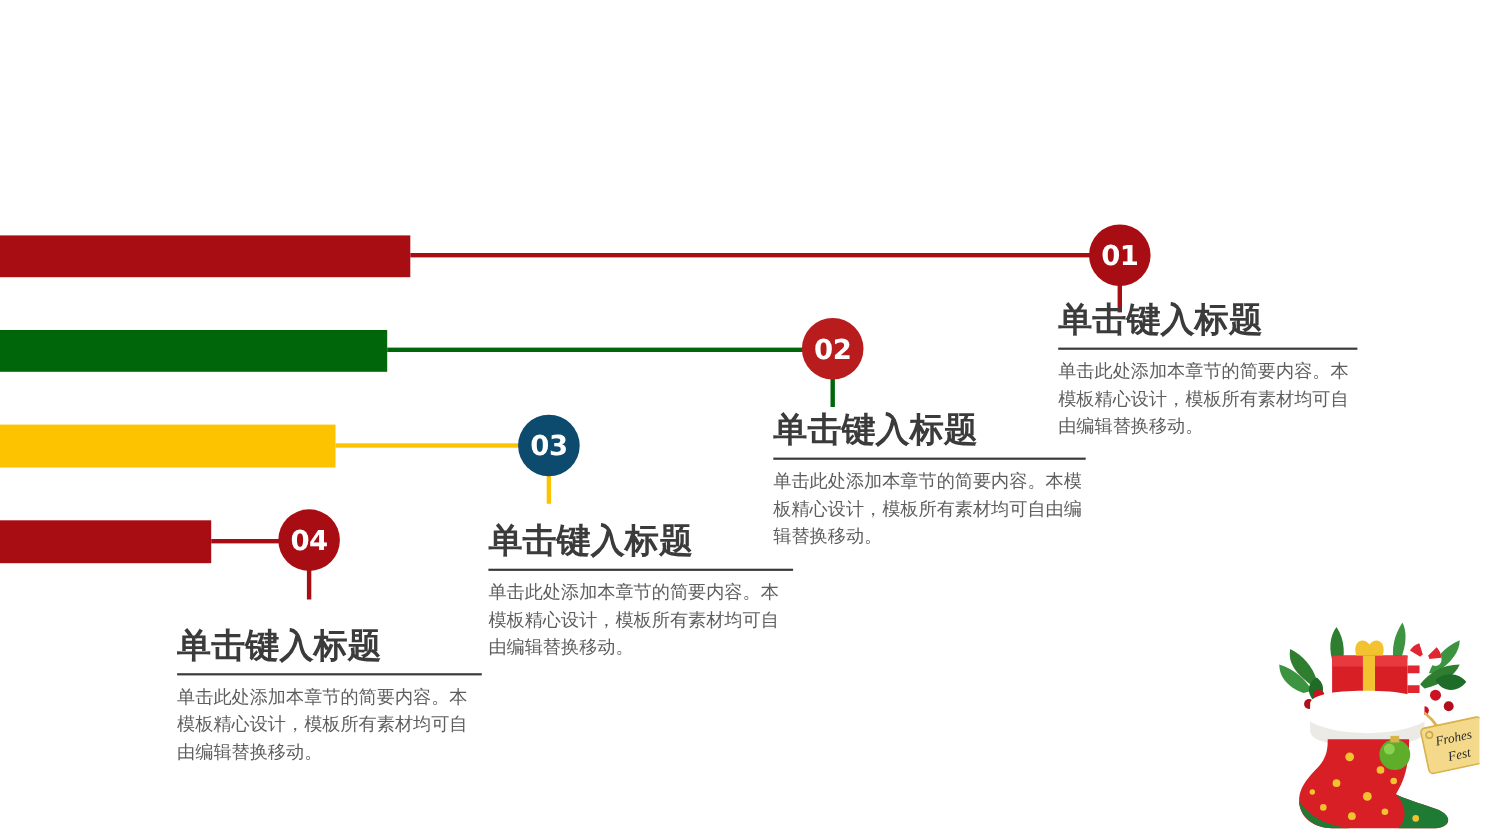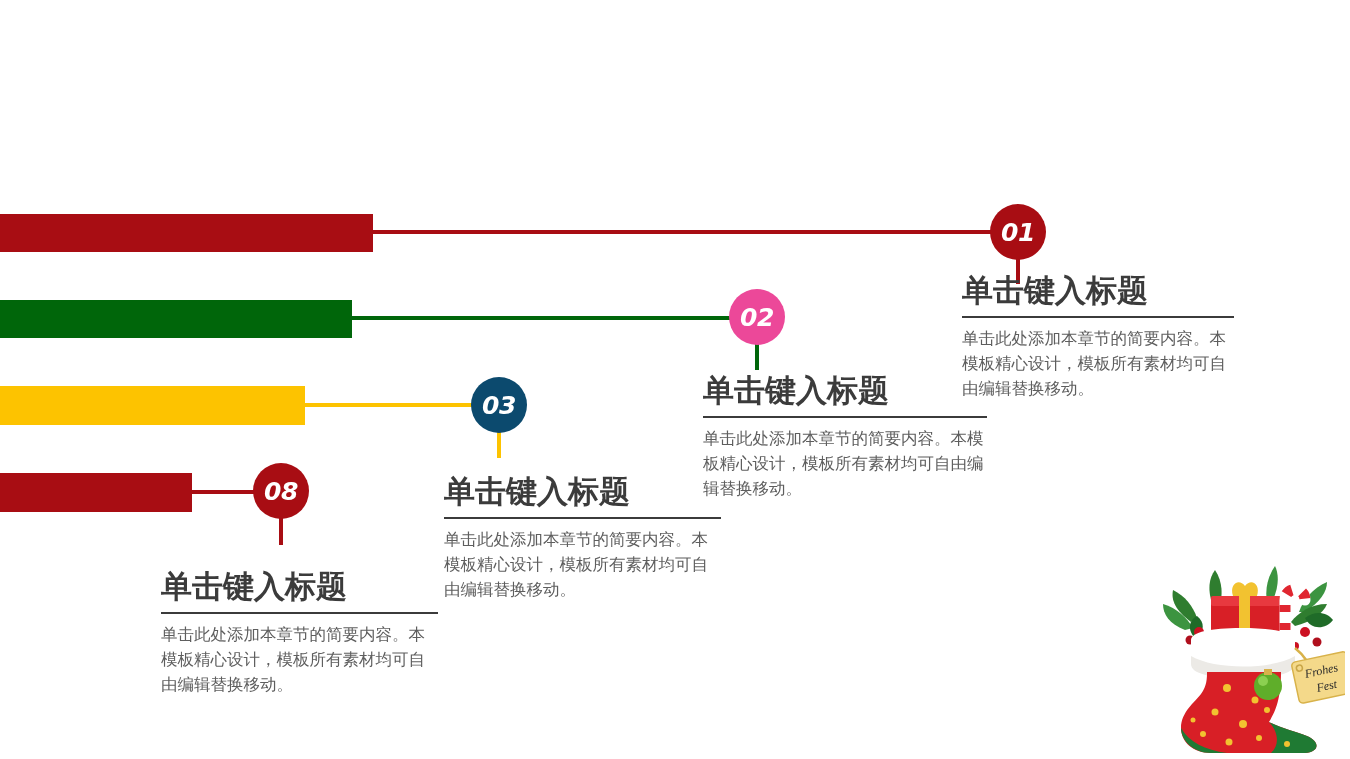--- a/index.html
+++ b/index.html
@@ -42,21 +42,20 @@
     border-radius: 50%;
     display: flex;
     align-items: center;
     justify-content: center;
     color: #ffffff;
     font-size: 25px;
     font-weight: bold;
     letter-spacing: -0.5px;
     font-family: "DejaVu Sans", sans-serif;
     z-index: 4;
-    font-style: italic;
   }
 
   
   .text-block {
     position: absolute;
   }
   .block-title {
     font-size: 31px;
     color: #3b3b3b;
     line-height: 1.12;
@@ -98,21 +97,21 @@
   </div>
   <div class="text-block" style="top:274px; left:962px; width:272px;">
     <div class="block-title">单击键入标题</div>
     <div class="title-rule"></div>
     <div class="block-body">单击此处添加本章节的简要内容。本模板精心设计，模板所有素材均可自由编辑替换移动。</div>
   </div>
 
   <div class="bar" style="top:300px; width:352px; height:38px; background:#00660A;"></div>
   <div class="connector-h" style="top:316px; left:352px; width:385px; background:#00660A;"></div>
   <div class="connector-v" style="top:342px; left:755px; height:28px; background:#00660A;"></div>
-  <div class="num-circle" style="top:289px; left:729px; background:#ec4899;">
+  <div class="num-circle" style="top:289px; left:729px; background:#b91c1c;">
     <span>02</span>
   </div>
   <div class="text-block" style="top:374px; left:703px; width:284px;">
     <div class="block-title">单击键入标题</div>
     <div class="title-rule"></div>
     <div class="block-body">单击此处添加本章节的简要内容。本模板精心设计，模板所有素材均可自由编辑替换移动。</div>
   </div>
 
   <div class="bar" style="top:386px; width:305px; height:39px; background:#FDC300;"></div>
   <div class="connector-h" style="top:403px; left:305px; width:175px; background:#FDC300;"></div>
@@ -123,21 +122,21 @@
   <div class="text-block" style="top:475px; left:444px; width:277px;">
     <div class="block-title">单击键入标题</div>
     <div class="title-rule"></div>
     <div class="block-body">单击此处添加本章节的简要内容。本模板精心设计，模板所有素材均可自由编辑替换移动。</div>
   </div>
 
   <div class="bar" style="top:473px; width:192px; height:39px; background:#A80D13;"></div>
   <div class="connector-h" style="top:490px; left:192px; width:70px; background:#A80D13;"></div>
   <div class="connector-v" style="top:517px; left:279px; height:28px; background:#A80D13;"></div>
   <div class="num-circle" style="top:463px; left:253px; background:#A80D13;">
-    <span>08</span>
+    <span>04</span>
   </div>
   <div class="text-block" style="top:570px; left:161px; width:277px;">
     <div class="block-title">单击键入标题</div>
     <div class="title-rule"></div>
     <div class="block-body">单击此处添加本章节的简要内容。本模板精心设计，模板所有素材均可自由编辑替换移动。</div>
   </div>
 
   <svg id="stocking" style="left:1155px; top:560px;" width="190" height="195" viewBox="0 0 190 195">
 
     <g>

